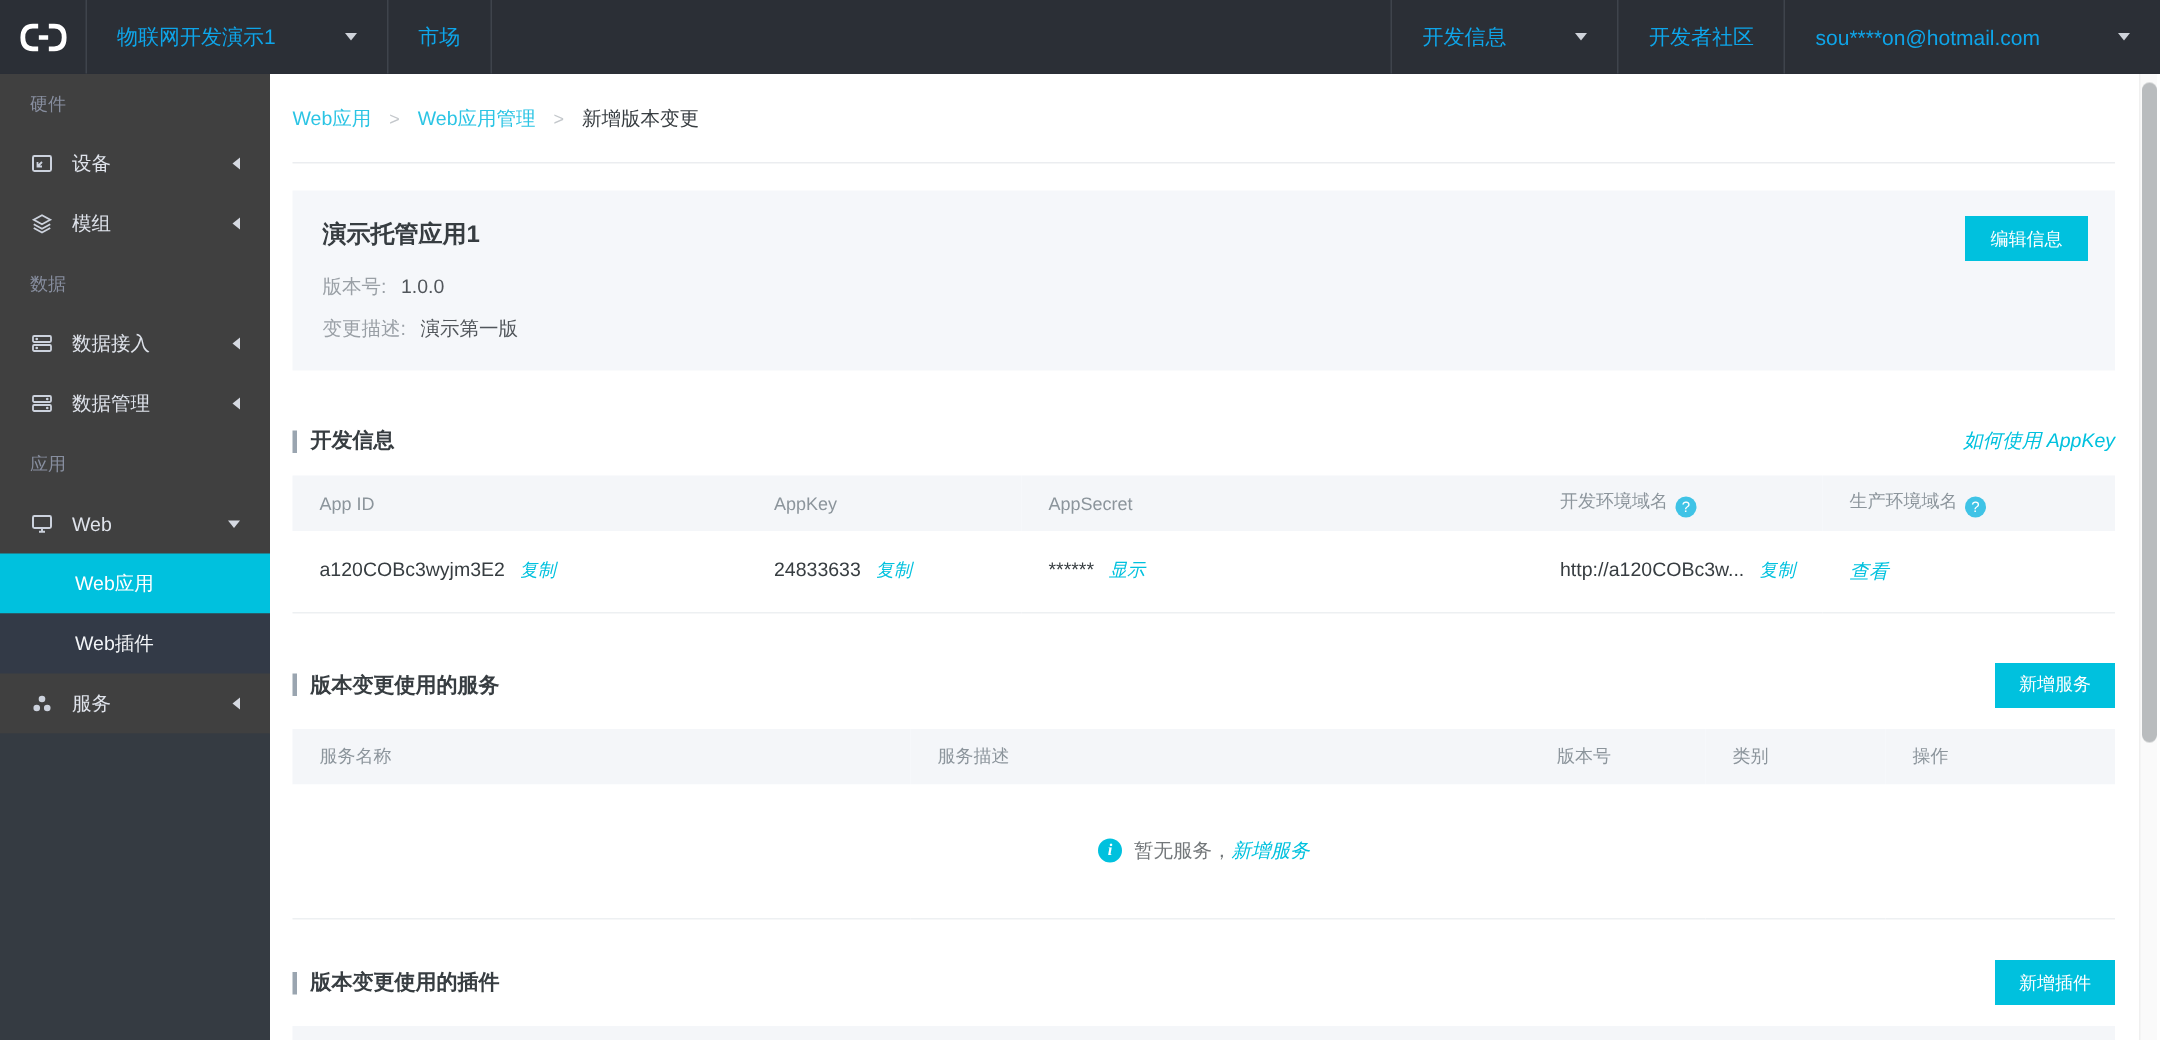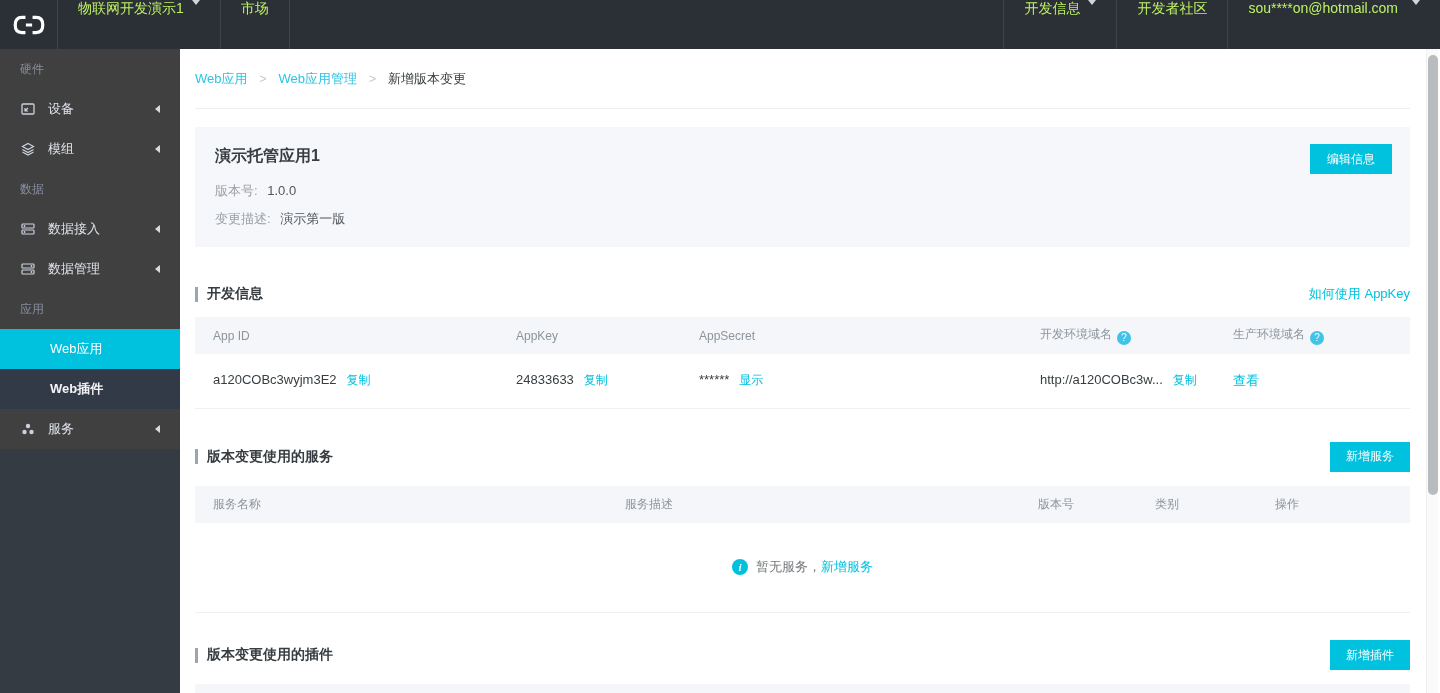--- a/index.html
+++ b/index.html
@@ -1,39 +1,39 @@
 <!DOCTYPE html>
 <html><head>
 <meta charset="utf-8">
 <style>
   * { margin:0; padding:0; box-sizing:border-box; }
   html,body { width:1440px; height:693px; overflow:hidden; }
   body { font-family:"Liberation Sans","DejaVu Sans",sans-serif; background:#fff; color:#373d41; }
 
   
   .topbar { position:fixed; top:0; left:0; width:1440px; height:49px; background:#2b2f36; display:flex; align-items:stretch; z-index:30; }
-  .tb-item { display:flex; align-items:flex-start; padding:0 20px; color:#bef264; font-size:14px; cursor:pointer; }
+  .tb-item { display:flex; align-items:center; padding:0 20px; color:#0ea5e9; font-size:14px; cursor:pointer;gap:38px; }
   .tb-sep { width:1px; background:#3f444c; margin:0; }
   .tb-logo { width:57px; display:flex; align-items:center; justify-content:center; }
   .tb-spacer { flex:1; }
   .caret-down { display:inline-block; width:0; height:0; border-left:4px solid transparent; border-right:4px solid transparent; border-top:5px solid #cfd3da; margin-left:8px; }
 
   
   .sidebar { position:fixed; top:49px; left:0; width:180px; height:644px; display:flex; flex-direction:column; z-index:20; }
   .side-menu { background:#404040; }
   .side-fill { flex:1; background:#353b42; }
   .side-section { height:40px; line-height:40px; padding:0 20px; color:#878e9f; font-size:12px; }
   .side-item { height:40px; display:flex; align-items:center; padding:0 20px; color:#dfe3eb; font-size:13px; cursor:pointer; }
   .side-item .s-icon { width:15px; height:15px; margin-right:13px; display:flex; align-items:center; justify-content:center; flex-shrink:0; }
   .side-item .s-label { flex:1; }
   .arr-left { width:0; height:0; border-top:4px solid transparent; border-bottom:4px solid transparent; border-right:5px solid #d6dae2; }
   .arr-down { width:0; height:0; border-left:4px solid transparent; border-right:4px solid transparent; border-top:5px solid #d6dae2; }
   .side-sub { height:40px; line-height:40px; padding-left:50px; color:#f2f4f7; font-size:13px; cursor:pointer; }
   .side-sub.active { background:#00c1de; color:#fff; }
-  .side-sub.plain { background:#333a47;font-weight:bold; }
+  .side-sub.plain { background:#333a47; }
 
   
   .main { position:absolute; top:49px; left:180px; width:1260px; height:644px; background:#fff; padding:0 30px 0 15px; }
   .breadcrumb { height:60px; display:flex; align-items:center; font-size:13px; border-bottom:1px solid #ebedf0; }
   .breadcrumb a { color:#2bc4e4; text-decoration:none; cursor:pointer; }
   .bc-sep { color:#c3c7cb; margin:0 12px; font-size:12px; }
   .bc-current { color:#373d41; }
 
   .app-card { margin-top:18px; background:#f5f7fa; padding:19px 20px; position:relative; }
   .app-card h2 { font-size:16px; font-weight:bold; color:#373d41; margin-bottom:14px; }
@@ -41,21 +41,21 @@
   .card-label { color:#9aa0a6; margin-right:6px; }
   .card-value { color:#51565b;margin-top:44px; }
   .btn { display:inline-flex; align-items:center; justify-content:center; background:#00c1de; color:#fff; font-size:12px; border:none; cursor:pointer; height:30px; padding:0 14px; }
   .edit-btn { position:absolute; right:18px; top:17px; width:82px; }
 
   .sec-head { display:flex; align-items:center; }
   .sec-bar { width:3px; height:15px; background:#9aa5b0; margin-right:9px; flex-shrink:0; }
   .sec-title { font-size:14px; font-weight:bold; color:#373d41; }
   .sec-sub { font-size:12px; color:#9aa0a6; margin-left:10px; }
   .sec-spacer { flex:1; }
-  .link { color:#00c1de; text-decoration:none; cursor:pointer; }
+  .link { color:#00c1de; text-decoration:none; cursor:pointer;font-style:italic; }
   .sec-link { font-size:13px; }
 
   table { width:100%; border-collapse:collapse; table-layout:fixed; }
   thead th { background:#f4f6f9; height:37px; font-size:12px; font-weight:normal; color:#8c959c; text-align:left; padding-left:18px; }
   tbody td { height:54px; background:#fff; font-size:13px; color:#373d41; padding-left:18px; border-bottom:1px solid #edf0f2; }
   .cell-link { font-size:12px; margin-left:10px; }
   .help-ic { display:inline-flex; align-items:center; justify-content:center; width:14px; height:14px; border-radius:50%; background:#3fc3e6; color:#fff; font-size:10px; margin-left:5px; vertical-align:-3px; cursor:pointer; }
 
   .empty-cell { text-align:center; height:90px !important; padding-left:0 !important; }
   .empty-wrap { display:inline-flex; align-items:center; font-size:13px; color:#73777a; }
@@ -159,20 +159,31 @@
             <circle cx="10.5" cy="4" r="0.9" fill="#ccd2dd"></circle>
             <circle cx="10.5" cy="10" r="0.9" fill="#ccd2dd"></circle>
           </svg>
       </span>
       <span class="s-label">数据管理</span>
       <span class="arr-left"></span>
     </div>
 
     <div class="side-section">应用</div>
 
+    <div class="side-item">
+      <span class="s-icon">
+        <svg width="14" height="14" viewBox="0 0 14 14">
+            <rect x="1" y="2" width="12" height="8" rx="1" fill="none" stroke="#ccd2dd" stroke-width="1.3"></rect>
+            <line x1="5" y1="12.5" x2="9" y2="12.5" stroke="#ccd2dd" stroke-width="1.3"></line>
+            <line x1="7" y1="10" x2="7" y2="12.5" stroke="#ccd2dd" stroke-width="1.3"></line>
+          </svg>
+      </span>
+      <span class="s-label">Web</span>
+      <span class="arr-down"></span>
+    </div>
 
     <div class="side-sub active">Web应用</div>
     <div class="side-sub plain">Web插件</div>
 
 
     <div class="side-item">
       <span class="s-icon">
         <svg width="14" height="14" viewBox="0 0 14 14">
             <circle cx="7" cy="4" r="2.2" fill="#ccd2dd"></circle>
             <circle cx="3.5" cy="10" r="2.2" fill="#ccd2dd"></circle>

